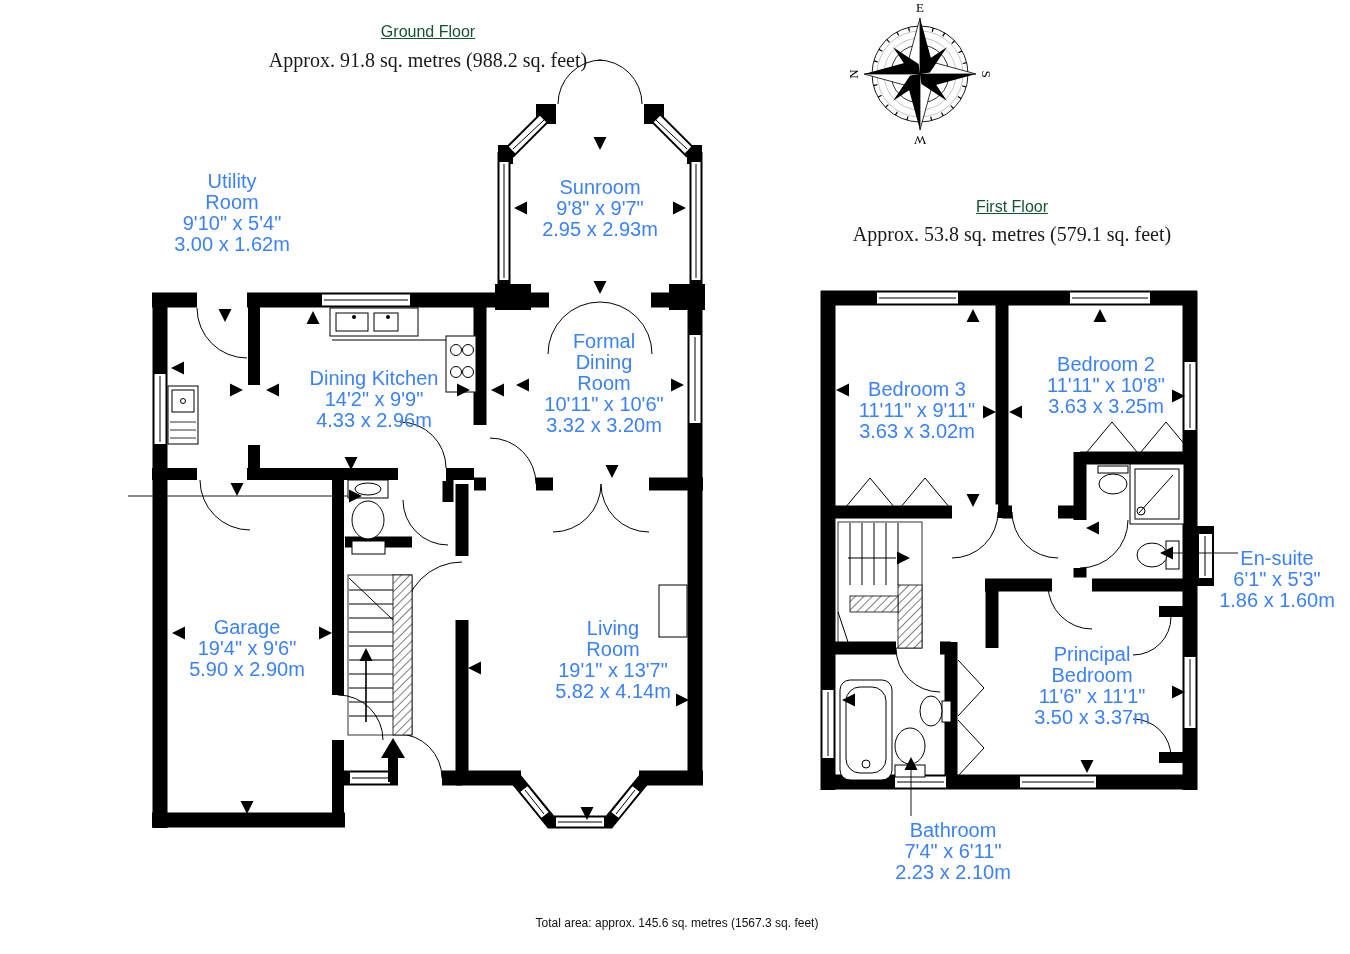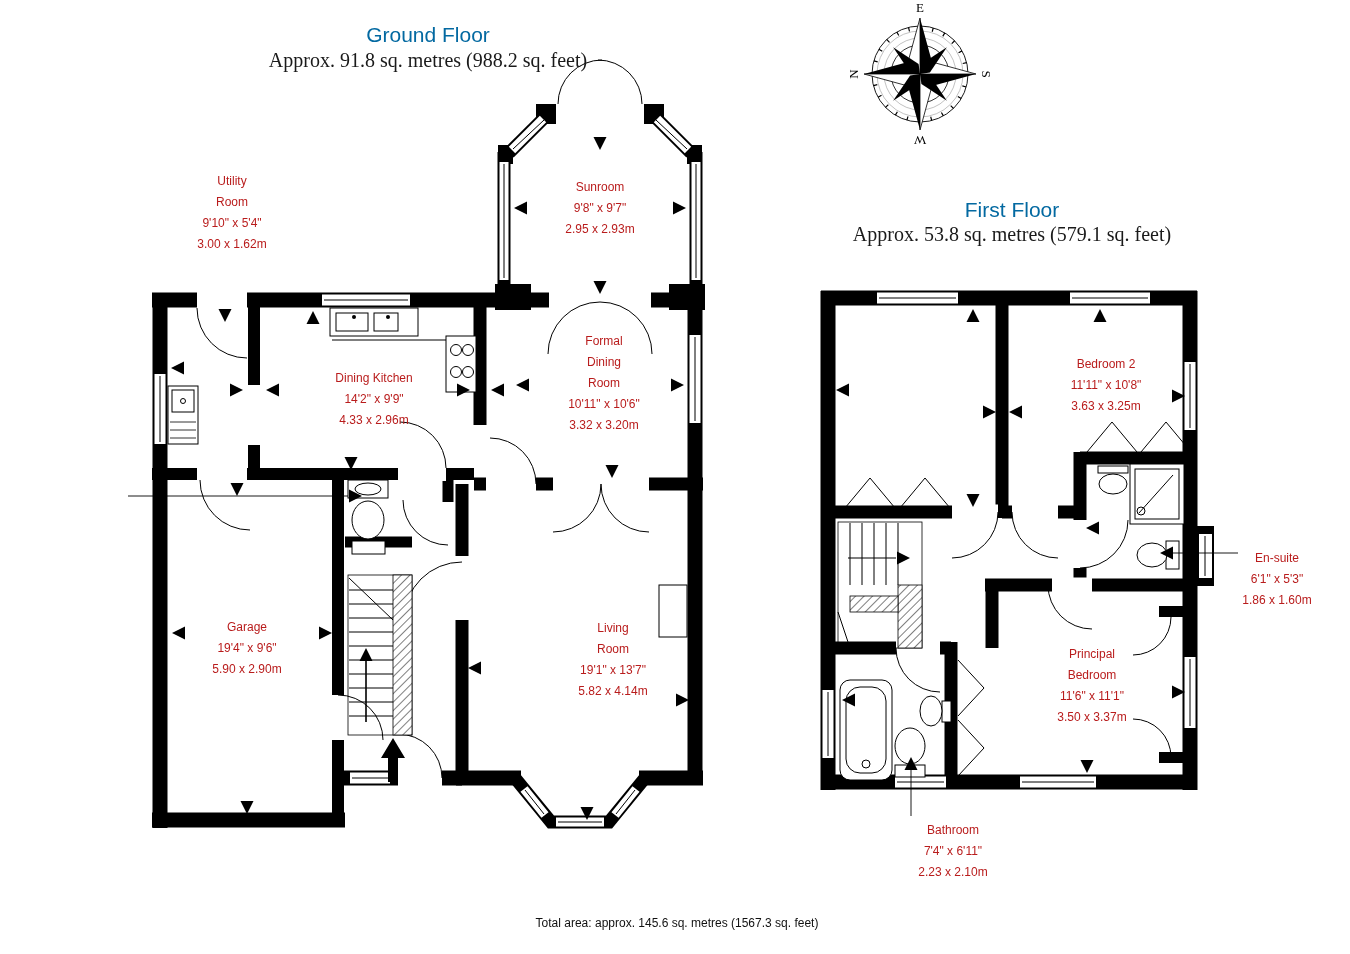--- a/index.html
+++ b/index.html
@@ -1,24 +1,24 @@
 <!DOCTYPE html>
 <html><head>
 <meta charset="utf-8">
 <style>
   html,body{margin:0;padding:0;background:#fff;}
   .canvas{position:relative;width:1350px;height:954px;background:#fff;overflow:hidden;
           font-family:"Liberation Sans",sans-serif;color:#000;}
   .plan-svg{position:absolute;left:0;top:0;}
-  .floor-title{position:absolute;transform:translateX(-50%);font-size:21px;line-height:1;
-               white-space:nowrap;color:#0369a1;}
+  .floor-title{position:absolute;transform:translateX(-50%);font-size:16px;line-height:1;
+               white-space:nowrap;color:#14532d;text-decoration:underline;}
   .floor-area{position:absolute;transform:translateX(-50%);font-family:"Liberation Serif",serif;
               font-size:20px;line-height:1;white-space:nowrap;color:#1a1a1a;}
   .room-label{position:absolute;transform:translateX(-50%);text-align:center;
-              font-size:12px;line-height:21px;white-space:nowrap;color:#b91c1c;}
+              font-size:20px;line-height:21px;white-space:nowrap;color:#3b82f6;}
   .total-area{position:absolute;transform:translateX(-50%);font-size:12px;line-height:1;
               white-space:nowrap;color:#111;}
 </style>
 </head>
 <body>
 
 <div class="canvas">
 
 <svg class="plan-svg" width="1350" height="954" viewBox="0 0 1350 954">
   <defs>
@@ -431,20 +431,25 @@
     <div>5.90 x 2.90m</div>
   </div>
 
   <div class="room-label" style="left:613px;top:618px">
     <div>Living</div>
     <div>Room</div>
     <div>19'1" x 13'7"</div>
     <div>5.82 x 4.14m</div>
   </div>
 
+  <div class="room-label" style="left:917px;top:379px">
+    <div>Bedroom 3</div>
+    <div>11'11" x 9'11"</div>
+    <div>3.63 x 3.02m</div>
+  </div>
 
   <div class="room-label" style="left:1106px;top:354px">
     <div>Bedroom 2</div>
     <div>11'11" x 10'8"</div>
     <div>3.63 x 3.25m</div>
   </div>
 
   <div class="room-label" style="left:1277px;top:548px">
     <div>En-suite</div>
     <div>6'1" x 5'3"</div>

